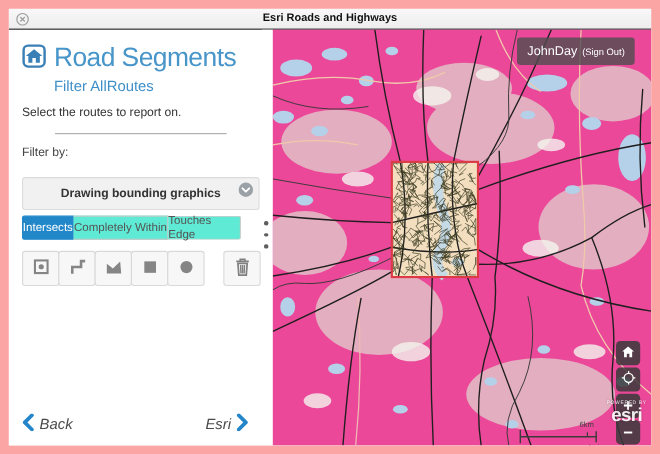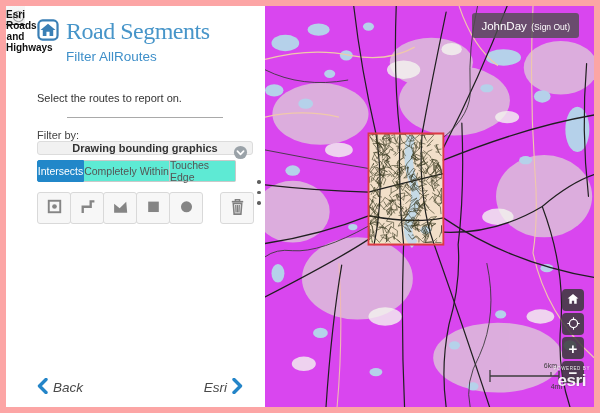--- a/index.html
+++ b/index.html
@@ -1,37 +1,37 @@
 <!DOCTYPE html>
 <html><head>
 <meta charset="utf-8">
 <style>
   * { margin:0; padding:0; box-sizing:border-box; }
   html,body { width:600px; height:413px; background:#fff; font-family:"Liberation Sans", sans-serif; }
-  .window { width:600px; height:413px; border:6px solid #fca5a5; background:#fff; position:relative; overflow:hidden; display:flex; flex-direction:row; }
+  .window { width:600px; height:413px; border:8px solid #fca5a5; background:#fff; position:relative; overflow:hidden; display:flex; flex-direction:column; }
   
   .titlebar { height:19px; flex:0 0 19px; background:linear-gradient(#f8f8f8,#ededed); border-bottom:1px solid #1a1a1a; position:relative; }
   .titlebar .close { position:absolute; left:6px; top:3px; width:13px; height:13px; cursor:pointer; }
   .titlebar .title { position:absolute; left:0; right:0; top:3px; text-align:center; font-size:10px; font-weight:bold; color:#111; }
   
   .content { flex:1; display:flex; min-height:0; }
   .panel { width:230px; flex:0 0 230px; background:#fff; padding:12px 2px 10px 12px; display:flex; flex-direction:column; }
   .gutter { width:10px; flex:0 0 10px; background:#fff; position:relative; }
   .dots { position:absolute; top:174px; left:2px; display:flex; flex-direction:column; gap:7px; cursor:col-resize; }
   .dots i { width:3.5px; height:3.5px; border-radius:50%; background:#5f5f5f; }
-  .map { flex:1; position:relative; overflow:hidden; background:#d946ef; }
+  .map { flex:1; position:relative; overflow:hidden; background:#ec4899; }
   .map > svg.base { position:absolute; inset:0; width:100%; height:100%; }
   
   .p-head { display:flex; align-items:center; gap:7px; }
-  .p-title { font-size:24px; color:#4795c9; letter-spacing:-0.5px;font-family:Liberation Serif, serif; }
+  .p-title { font-size:24px; color:#4795c9; letter-spacing:-0.5px; }
   .p-sub { font-size:13.5px; color:#3e8fc9; margin:4px 0 4px 29px; }
-  .p-desc { font-size:11px; color:#333; margin-top:24px; }
+  .p-desc { font-size:11px; color:#333; margin-top:6px; }
   .divider { width:156px; border-top:1px solid #a9a9a9; margin:13px auto 11px auto; }
-  .f-label { font-size:11px; color:#444; margin-bottom:0; }
-  .dropdown { width:216px; height:14px; background:#f1f1f1; border:1px solid #dcdcdc; border-radius:3px; position:relative; display:flex; align-items:center; justify-content:center; cursor:pointer; }
+  .f-label { font-size:11px; color:#444; margin-bottom:16px; }
+  .dropdown { width:216px; height:30px; background:#f1f1f1; border:1px solid #dcdcdc; border-radius:3px; position:relative; display:flex; align-items:center; justify-content:center; cursor:pointer; }
   .dropdown .dd-text { font-size:11px; font-weight:bold; color:#333; }
   .dropdown .dd-ic { position:absolute; right:4px; top:2.5px; }
   .tabs { width:216px; display:flex; margin-top:5px; border-radius:2px; }
   .tab { height:22px; border:1px solid #c9c9c9; border-left:none; background:#5eead4; font-size:10.5px; color:#555; display:flex; align-items:center; justify-content:center; cursor:pointer; }
   .tab:first-child { border-left:1px solid #c9c9c9; border-radius:2px 0 0 2px; }
   .tab:last-child { border-radius:0 2px 2px 0; }
   .tab.selected { background:#2187c9; border-color:#2187c9; color:#fff; }
   .tab.t0 { width:47px; } .tab.t1 { width:86px; } .tab.t2 { width:66px; }
   .tools { display:flex; margin-top:10px; align-items:center; }
   .toolbtn { width:35px; height:32px; background:#f7f7f7; border:1px solid #d9d9d9; border-radius:3px; margin-right:-1px; display:flex; align-items:center; justify-content:center; cursor:pointer; }

